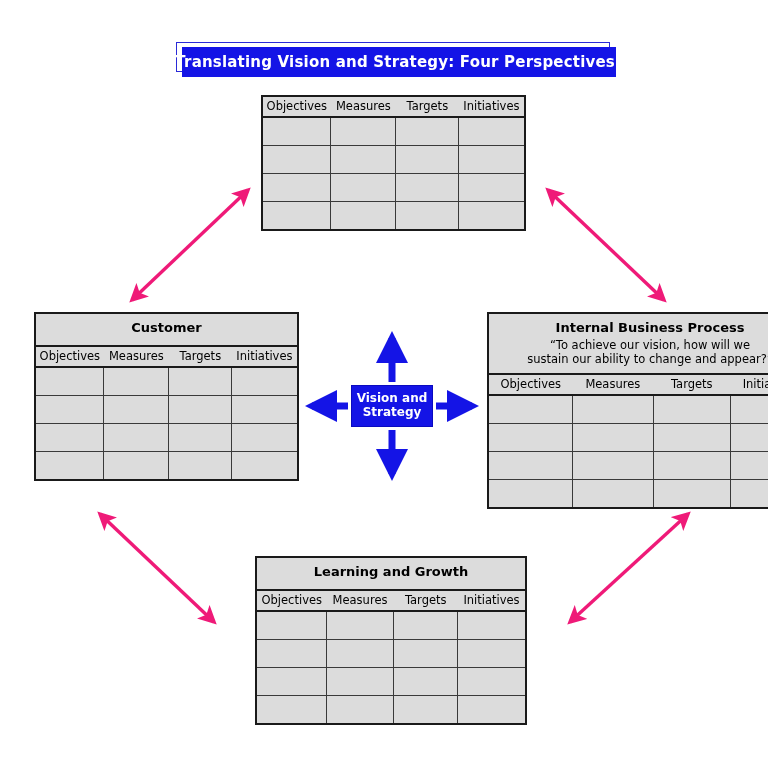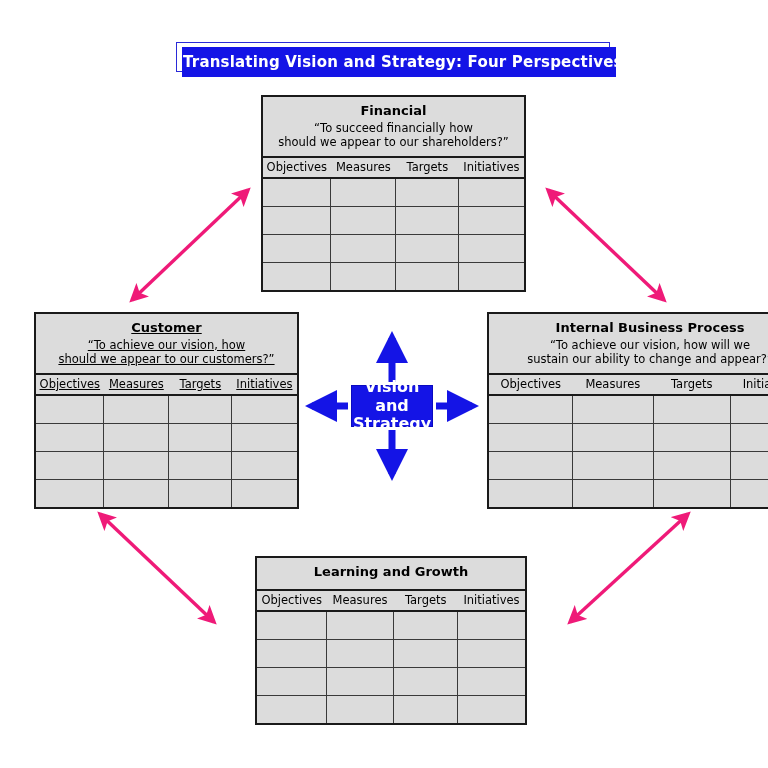--- a/index.html
+++ b/index.html
@@ -23,21 +23,21 @@
     position: absolute;
     left: 182px;
     top: 47px;
     width: 434px;
     height: 30px;
     background: #1414e6;
     border: 1px solid #1414e6;
     box-sizing: border-box;
     display: flex;
     align-items: center;
-    justify-content: flex-start;
+    justify-content: flex-end;
   }
   .title-banner-outline {
     position: absolute;
     left: 176px;
     top: 42px;
     width: 434px;
     height: 30px;
     border: 1px solid #2a2ad8;
     box-sizing: border-box;
     background: transparent;
@@ -116,21 +116,21 @@
     border: 1px solid #0a0ac0;
     box-sizing: border-box;
     display: flex;
     align-items: center;
     justify-content: center;
     text-align: center;
     z-index: 5;
   }
   .vision-text {
     color: #ffffff;
-    font-size: 16px;
+    font-size: 12px;
     font-weight: bold;
     line-height: 1.15;
     white-space: pre-line;
   }
 
   .arrow-svg {
     position: absolute;
     left: 0;
     top: 0;
     width: 768px;
@@ -185,25 +185,20 @@
     </g>
     <g>
       <line x1="348" y1="406" x2="312" y2="406" stroke="#1414e6" stroke-width="7" marker-end="url(#blueArrow)"></line>
     </g>
     <g>
       <line x1="436" y1="406" x2="472" y2="406" stroke="#1414e6" stroke-width="7" marker-end="url(#blueArrow)"></line>
     </g>
   </svg>
 
   <div class="persp" style="left:261px; top:95px; width:265px;">
-    <div class="persp-head">
-      <div class="persp-title">Financial</div>
-      <div class="persp-quote">“To succeed financially how
-should we appear to our shareholders?”</div>
-    </div>
     <table class="sc-table">
       <thead>
         <tr>
           <th style="width:26%">Objectives</th>
           <th style="width:25%">Measures</th>
           <th style="width:24%">Targets</th>
           <th style="width:25%">Initiatives</th>
         </tr>
       </thead>
       <tbody>
@@ -228,25 +223,23 @@
         <tr>
             <td></td>
             <td></td>
             <td></td>
             <td></td>
           </tr>
       </tbody>
     </table>
   </div>
 
-  <div class="persp" style="left:34px; top:312px; width:265px;text-decoration:underline;">
+  <div class="persp" style="left:34px; top:312px; width:265px;">
     <div class="persp-head">
       <div class="persp-title">Customer</div>
-      <div class="persp-quote">“To achieve our vision, how
-should we appear to our customers?”</div>
     </div>
     <table class="sc-table">
       <thead>
         <tr>
           <th style="width:26%">Objectives</th>
           <th style="width:25%">Measures</th>
           <th style="width:24%">Targets</th>
           <th style="width:25%">Initiatives</th>
         </tr>
       </thead>

